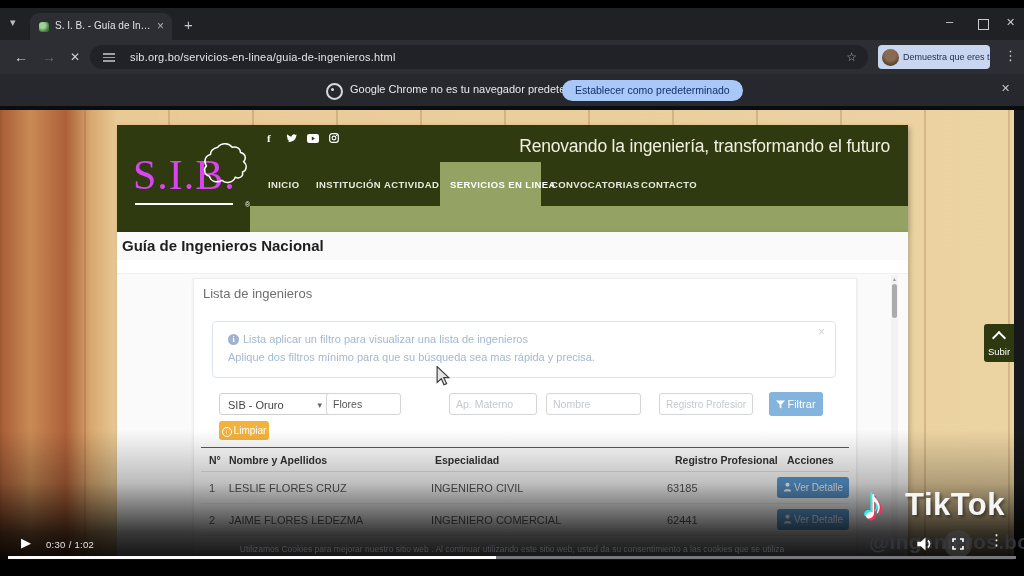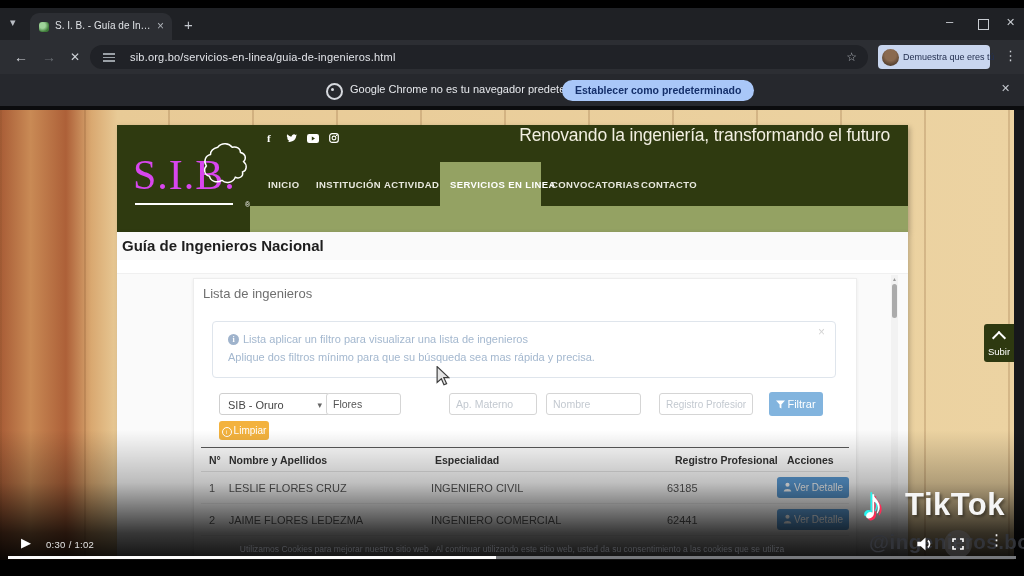--- a/index.html
+++ b/index.html
@@ -41,21 +41,21 @@
   .chip-label{position:absolute;left:25px;top:7px;font-size:9px;color:#243050;white-space:nowrap;}
   .toolbar-dots{position:absolute;left:1004px;top:8px;font-size:13px;color:#cfd3d8;}
 
   .infobar{position:absolute;left:0;top:74px;width:1024px;height:32px;background:#26282d;}
   .chrome-icon{position:absolute;left:326px;top:9px;width:13px;height:13px;border-radius:50%;
        border:2.5px solid #d6d9de;background:#26282d;}
   .chrome-icon b{position:absolute;left:2.5px;top:2.5px;width:3px;height:3px;border-radius:50%;
        background:#d6d9de;}
   .infobar-msg{position:absolute;left:350px;top:9px;font-size:11px;color:#e6e8ec;}
   .infobar-btn{position:absolute;left:562px;top:6px;height:21px;line-height:21px;padding:0 13px;
-       border-radius:11px;background:#a9c7f8;color:#15306b;font-size:10.5px;font-weight:bold;}
+       border-radius:11px;background:#a9c7f8;color:#15306b;font-size:10.5px;}
   .infobar-close{position:absolute;left:1001px;top:8px;font-size:11px;color:#c4c8ce;}
   .chrome-divider{position:absolute;left:0;top:106px;width:1024px;height:4px;background:#0b0c0e;}
 
   
   .viewport{position:absolute;left:0;top:110px;width:1014px;height:450px;overflow:hidden;
     background-color:#e8ca96;
     background-image:
       repeating-linear-gradient(90deg, rgba(128,82,42,.22) 0 2px, rgba(0,0,0,0) 2px 84px),
       linear-gradient(90deg,#a85c36 0,#c98a55 3%,#ad6038 6.5%,#d9a870 9%,#e8ca96 11.6%,#ecd3a2 100%);}
   .rightstrip{position:absolute;left:1014px;top:110px;width:10px;height:450px;background:#17181b;}
@@ -66,21 +66,21 @@
   .activebg{position:absolute;left:323px;top:37px;bottom:0;width:101px;background:#94a263;}
   .logo-text{position:absolute;left:16px;top:26px;font-family:"Liberation Serif",serif;
        font-size:42px;color:#d946ef;letter-spacing:1px;}
   .logo-underline{position:absolute;left:18px;top:78px;width:98px;height:2px;background:#fff;}
   .logo-map{position:absolute;left:78px;top:14px;}
   .logo-reg{position:absolute;left:128px;top:76px;font-size:7px;color:#fff;}
   .social{position:absolute;top:7px;color:#fff;}
   .nav-item{position:absolute;top:54px;font-size:9.5px;font-weight:bold;letter-spacing:.4px;
        color:#e9e9df;}
   .nav-item.active{color:#fff;}
-  .tagline{position:absolute;right:18px;top:0;font-size:17.5px;color:#f2efe1;letter-spacing:-.2px;}
+  .tagline{position:absolute;right:18px;top:11px;font-size:17.5px;color:#f2efe1;letter-spacing:-.2px;}
 
   .content{position:absolute;left:117px;top:122px;width:791px;height:328px;background:#fafafa;
        box-shadow:2px 2px 5px rgba(0,0,0,.2);}
   .page-title{position:absolute;left:5px;top:5px;font-size:15px;font-weight:bold;color:#1e1e1e;}
   .rule1{position:absolute;left:0;top:28px;width:791px;height:13px;background:#fff;
        border-bottom:1px solid #f0f0f0;}
   .card{position:absolute;left:76px;top:46px;width:662px;bottom:0;background:#fff;
        border:1px solid #ededed;border-bottom:none;box-shadow:0 1px 3px rgba(0,0,0,.07);}
   .card-heading{position:absolute;left:9px;top:7px;font-size:13px;color:#6f6f6f;}
   .infobox{position:absolute;left:18px;top:42px;width:622px;height:55px;border:1px solid #dfe5ec;

